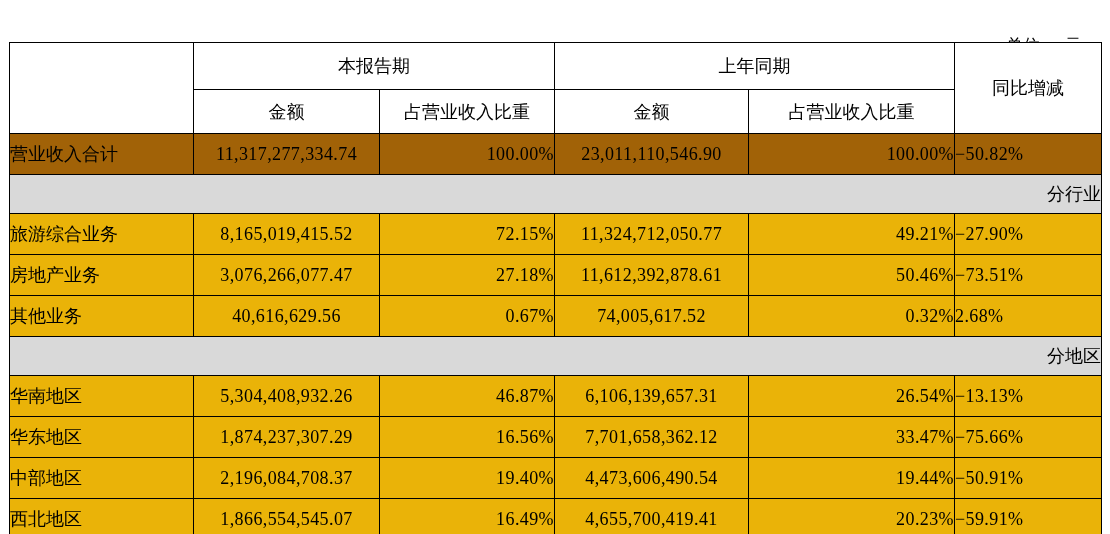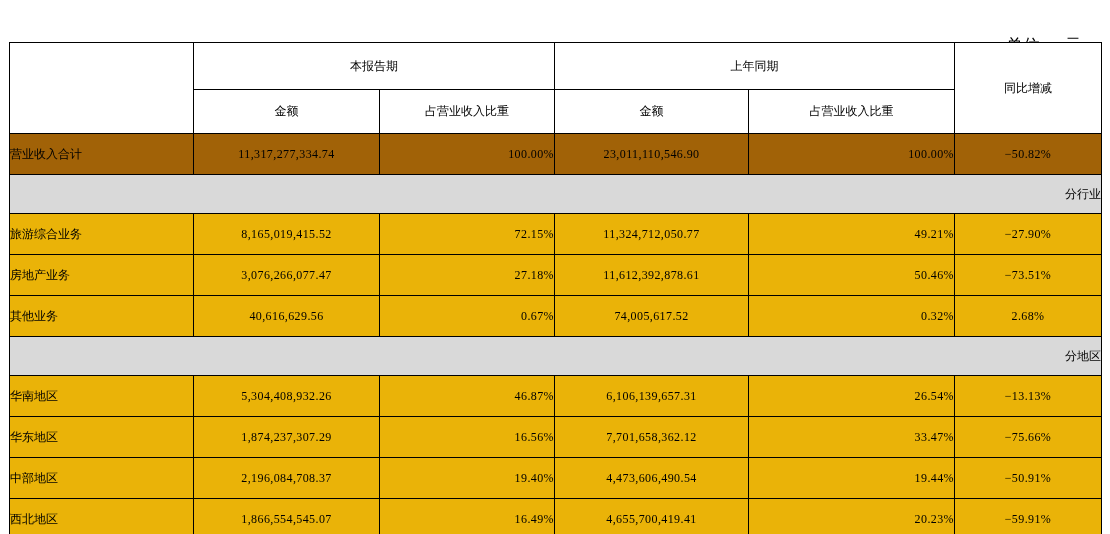--- a/index.html
+++ b/index.html
@@ -39,21 +39,21 @@
     position: absolute;
     top: 42px;
     left: 9px;
     width: 1092px;
     border-collapse: collapse;
     table-layout: fixed;
   }
   table.fin td, table.fin th {
     border: 1px solid #000000;
     font-weight: normal;
-    font-size: 12px;
+    font-size: 18px;
     padding: 0;
     vertical-align: middle;
   }
   
   col.c0 { width: 184px; }
   col.c1 { width: 186px; }
   col.c2 { width: 175px; }
   col.c3 { width: 194px; }
   col.c4 { width: 206px; }
   col.c5 { width: 147px; }
@@ -80,21 +80,21 @@
     font-family: "Liberation Serif", "DejaVu Serif", serif;
     letter-spacing: 0.4px;
   }
   .pct {
     text-align: right;
     padding-right: 10px;
     height: 40px;
     letter-spacing: 0.4px;
   }
   .delta {
-    text-align: center;
+    text-align: left;
     padding-right: 10px;
     height: 40px;
     letter-spacing: 0.4px;
   }
   tr.shaded td {
     background: #a16207;
   }
   tr.section td {
     background: #d9d9d9;
     height: 38px;

